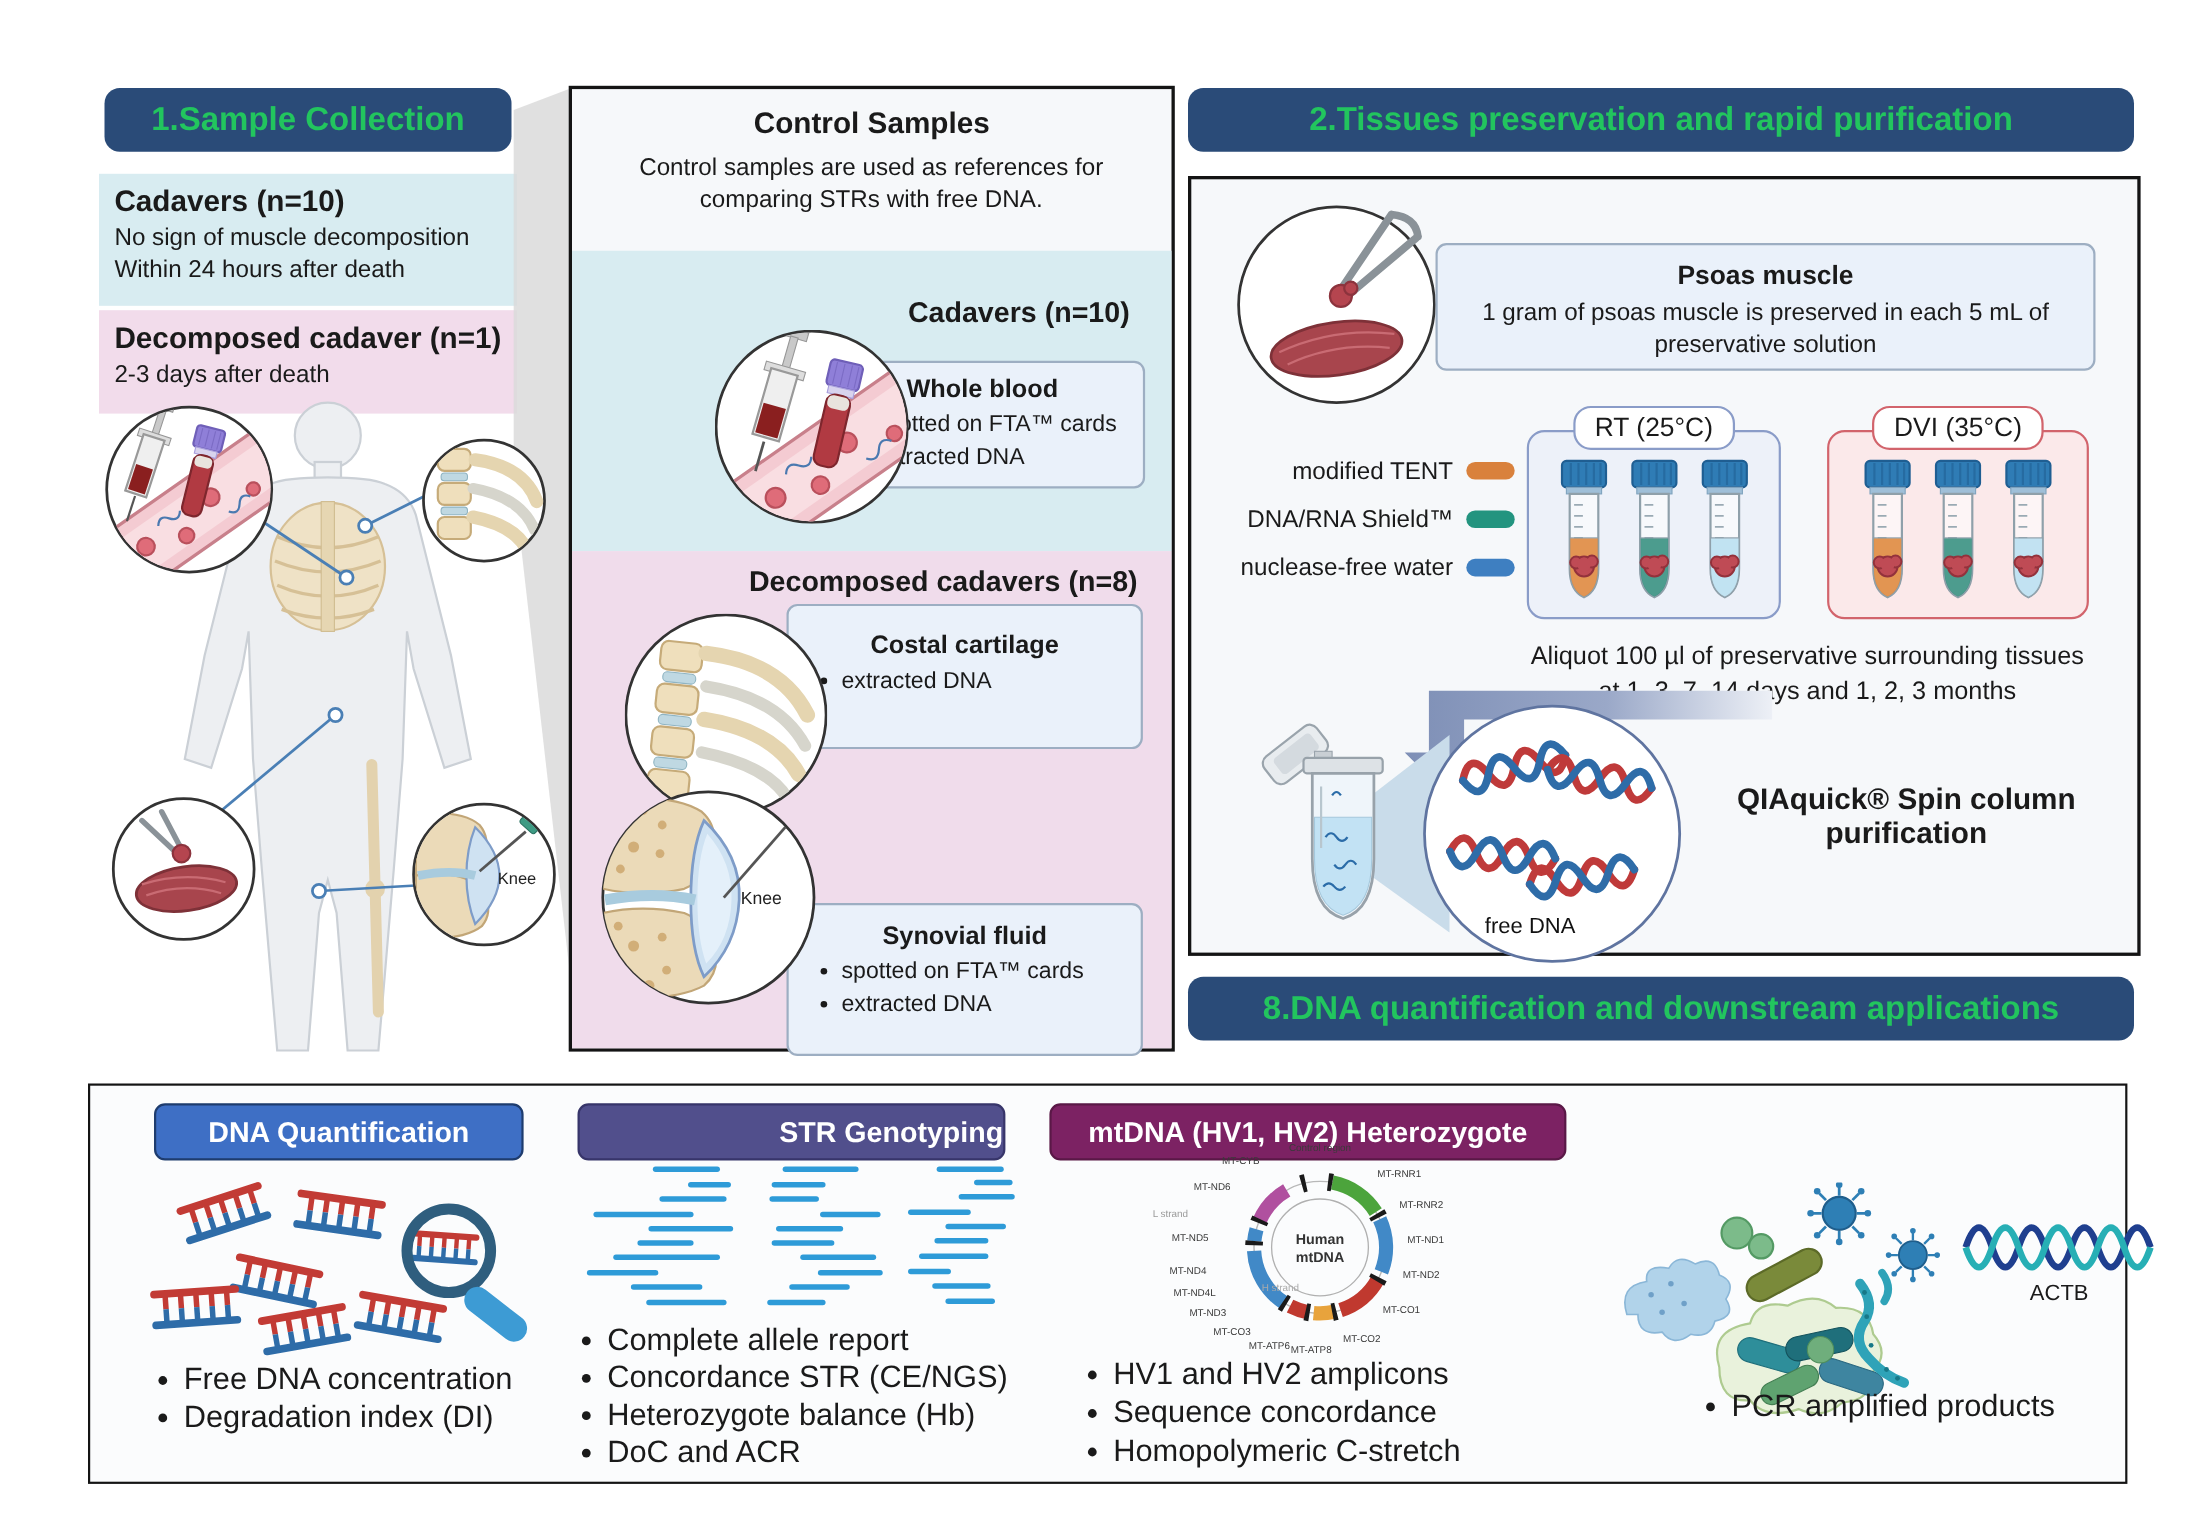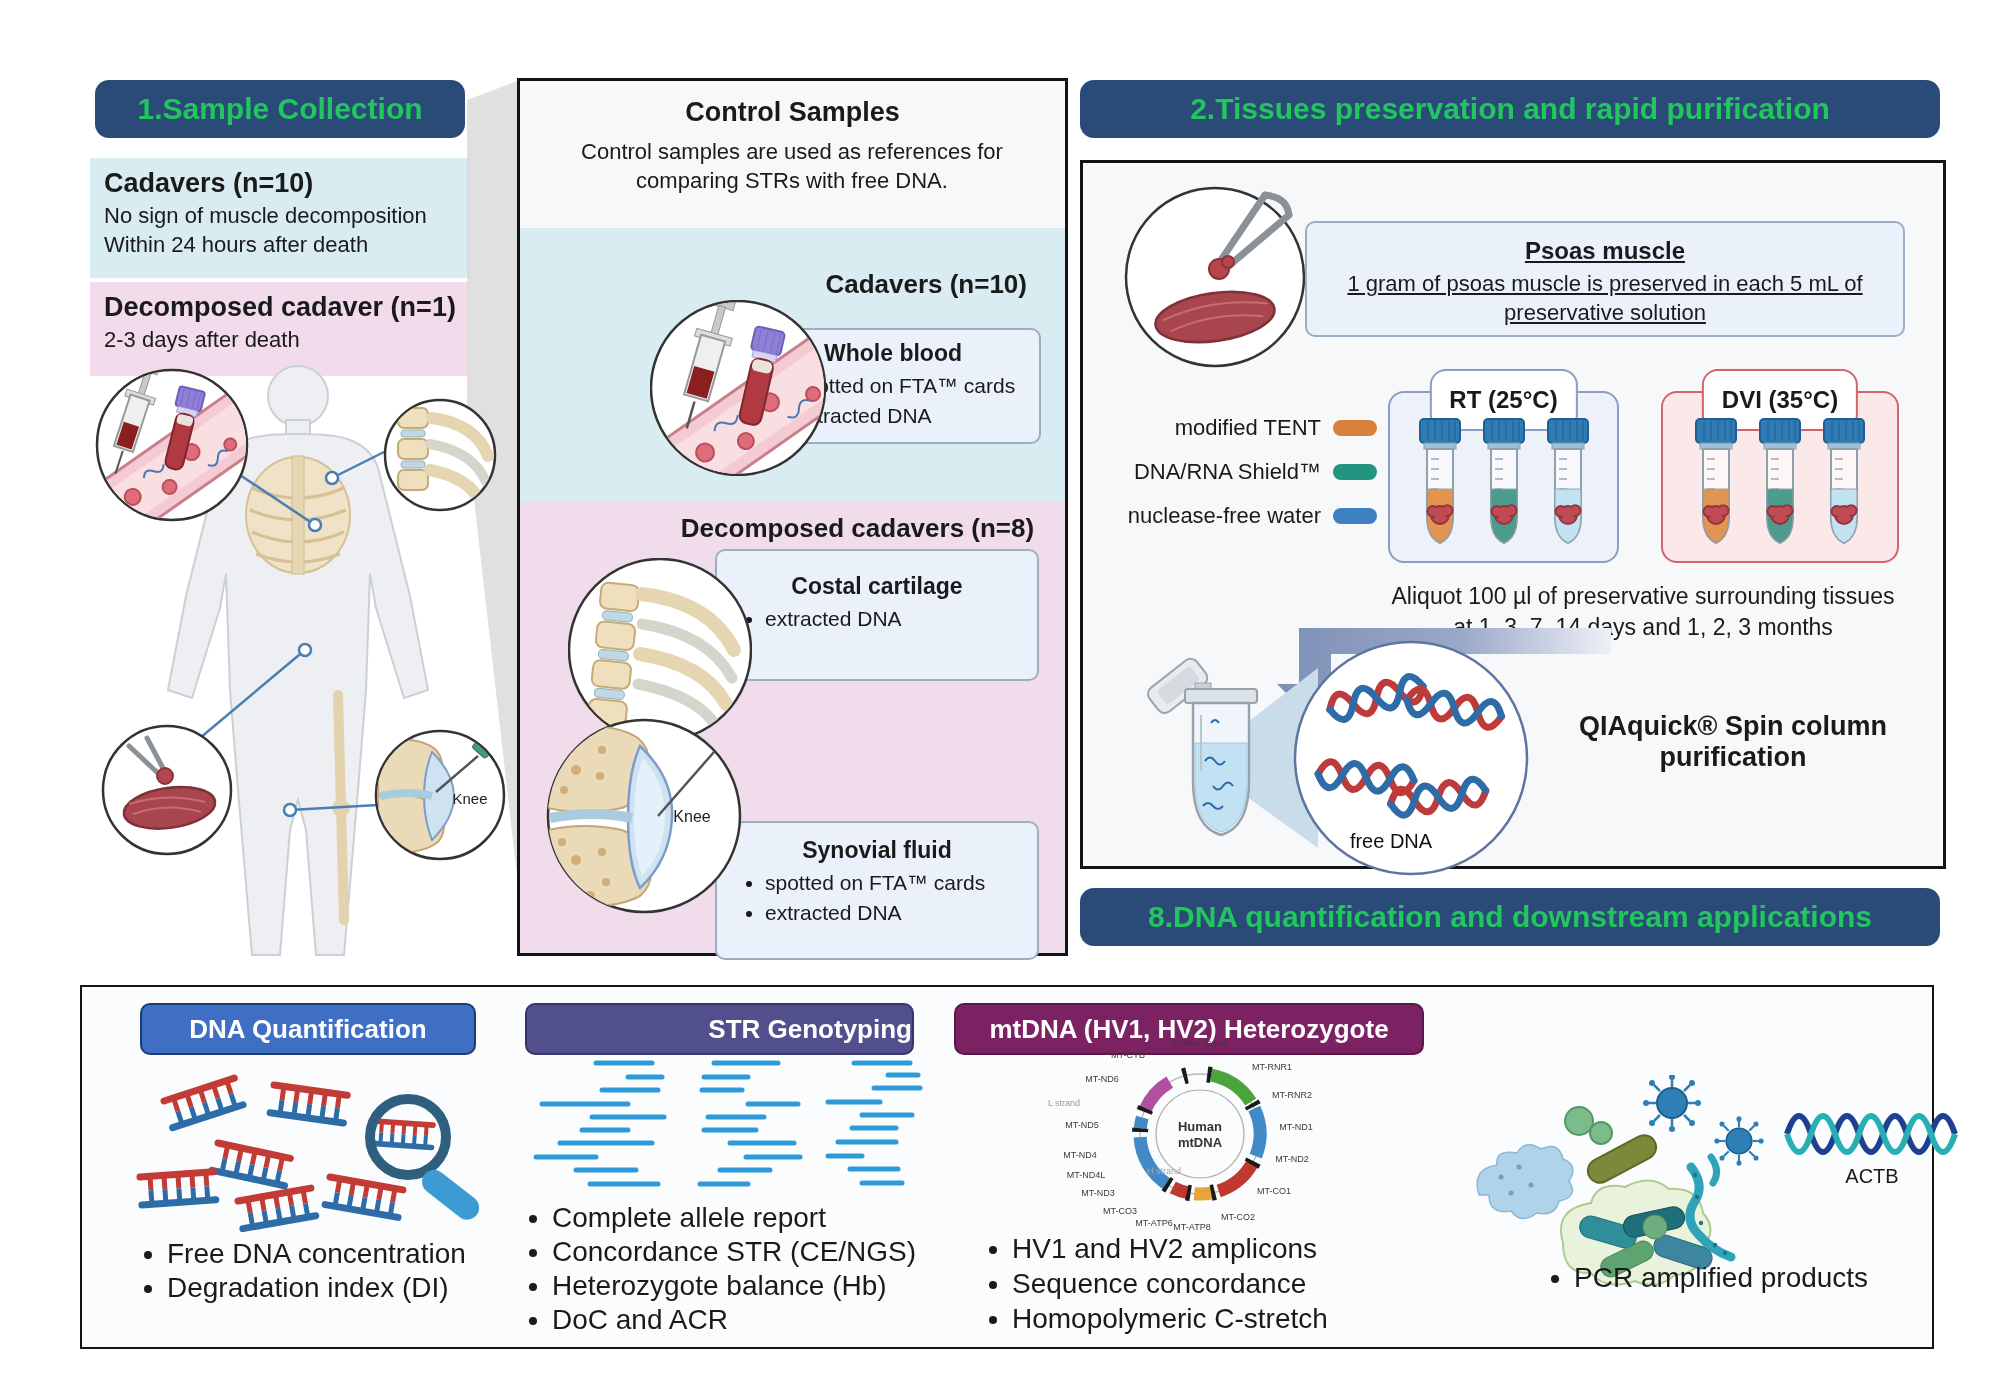--- a/index.html
+++ b/index.html
@@ -12,21 +12,21 @@
   .infobox h3{margin:2px 0 2px;font-size:27px;}
   .infobox div{font-size:22px;line-height:29px;}
   .panel{position:absolute;background:#F6F8FA;border:3px solid #141414;}
   .card{position:absolute;background:#EAF1FA;border:2px solid #9DAEC2;border-radius:10px;}
   .card h4{margin:10px 0 0;text-align:center;font-size:23px;}
   .card ul{margin:4px 0 0;padding-left:48px;font-size:21px;line-height:30px;}
   .sechead{position:absolute;font-weight:bold;font-size:26px;}
   .circ{position:absolute;}
   .tubebox{position:absolute;border-radius:16px;}
   .tubelabel{position:absolute;top:-24px;left:50%;transform:translateX(-50%);
-    background:#fff;border-radius:16px;padding:15px 18px;font-weight:bold;font-size:24px;white-space:nowrap;}
+    background:#fff;border-radius:16px;padding:4px 18px;font-weight:normal;font-size:24px;white-space:nowrap;}
   .legendrow{position:absolute;display:flex;align-items:center;gap:12px;}
   .legendrow .txt{width:230px;text-align:right;font-size:22px;}
   .legendrow .sw{width:44px;height:16px;border-radius:8px;}
   .colhead{position:absolute;display:flex;flex-direction:column;align-items:center;justify-content:center;
     color:#fff;font-weight:bold;font-size:26px;border-radius:10px;text-align:center;line-height:32px;}
   .bullets ul{margin:0;padding-left:30px;font-size:28px;line-height:34px;}
   .ctr{text-align:center;}
   .b{font-weight:bold;}
 </style>
 </head>
@@ -316,21 +316,21 @@
       <circle cx="92" cy="92" r="89" fill="#fff" stroke="#333" stroke-width="2.5"></circle>
       <path d="M142 10 L96 78 M166 30 L102 84 M142 10 Q164 12 166 30" fill="none" stroke="#8A9298" stroke-width="7" stroke-linecap="round"></path>
       <circle cx="96" cy="84" r="10" fill="#B5454F" stroke="#8C333D" stroke-width="2"></circle>
       <circle cx="105" cy="77" r="6" fill="#B5454F" stroke="#8C333D" stroke-width="2"></circle>
       <g transform="rotate(-8 92 132)">
         <ellipse cx="92" cy="132" rx="60" ry="24" fill="#A8454D" stroke="#7E3138" stroke-width="2.5"></ellipse>
         <path d="M40 128 Q92 112 146 126 M46 140 Q92 126 140 138" fill="none" stroke="#C96B73" stroke-width="2"></path>
       </g>
     </svg>
 
-    <div class="card" style="left:222px;top:58px;width:596px;height:112px;text-decoration:underline;">
+    <div class="card" style="left:222px;top:58px;width:596px;height:112px;">
       <h4 style="margin-top:14px;font-size:24px;">Psoas muscle</h4>
       <div class="ctr" style="font-size:22px;line-height:29px;margin:4px auto 0;width:560px;">1 gram of psoas muscle is preserved in each 5 mL of preservative solution</div>
     </div>
 
     <div class="legendrow" style="left:8px;top:252px;">
       <div class="txt">modified TENT</div>
       <div class="sw" style="background:#D9813C;"></div>
     </div>
     <div class="legendrow" style="left:8px;top:296px;">
       <div class="txt">DNA/RNA Shield™</div>

